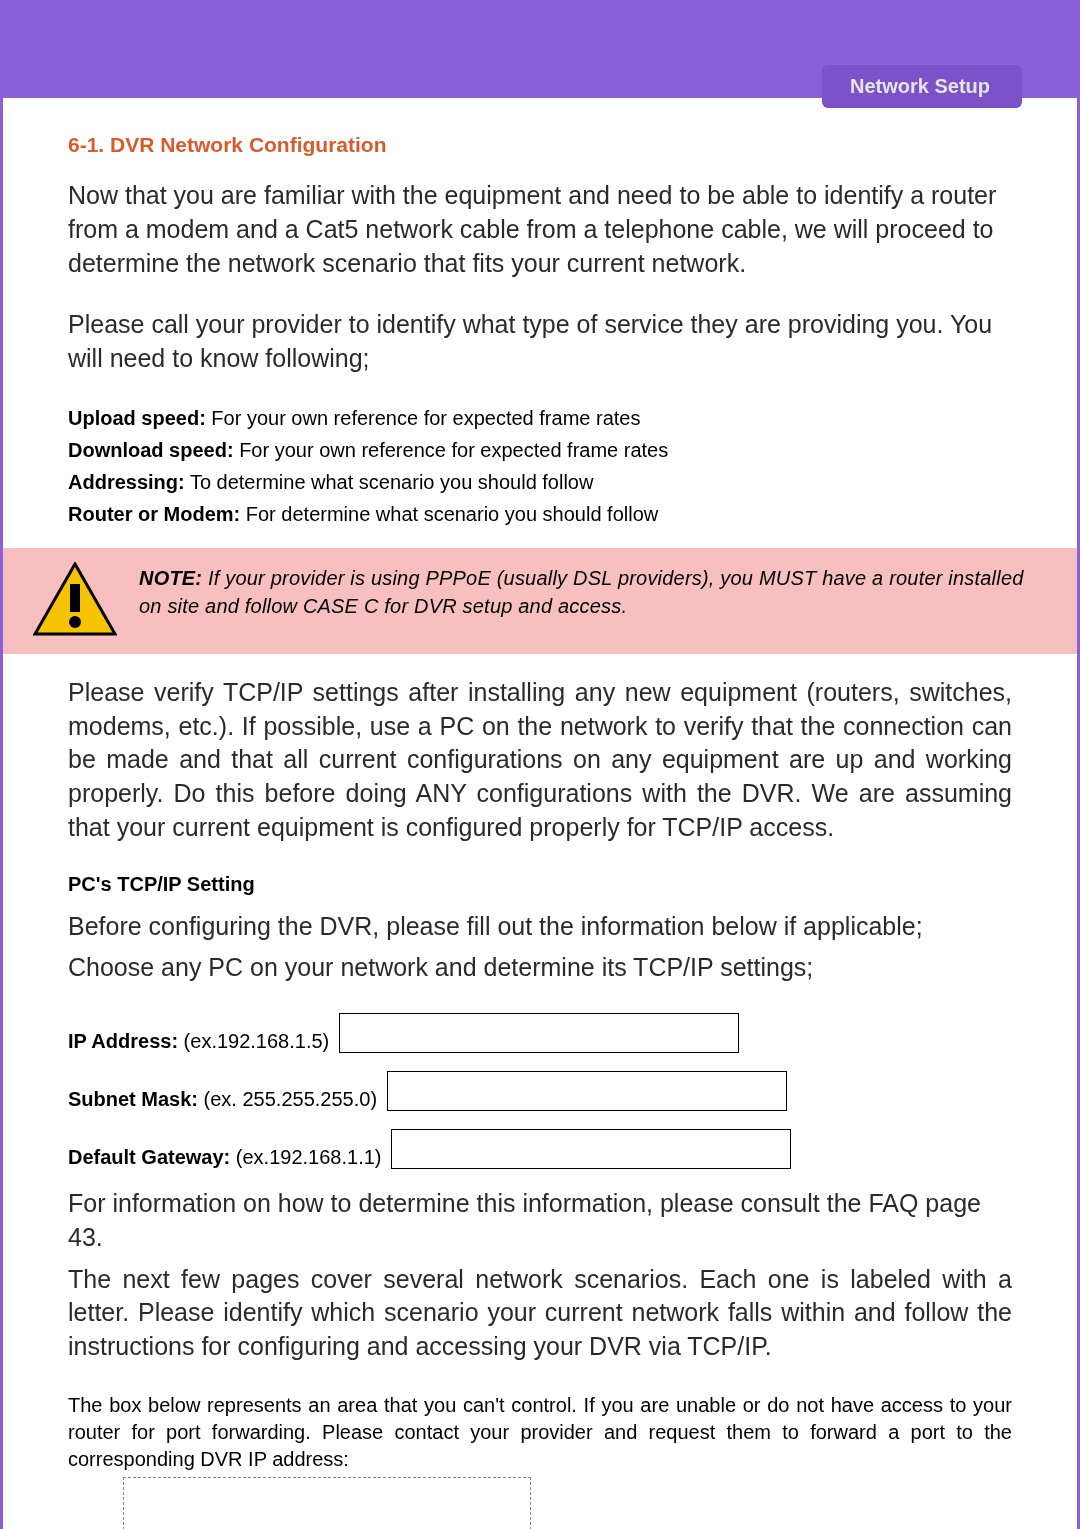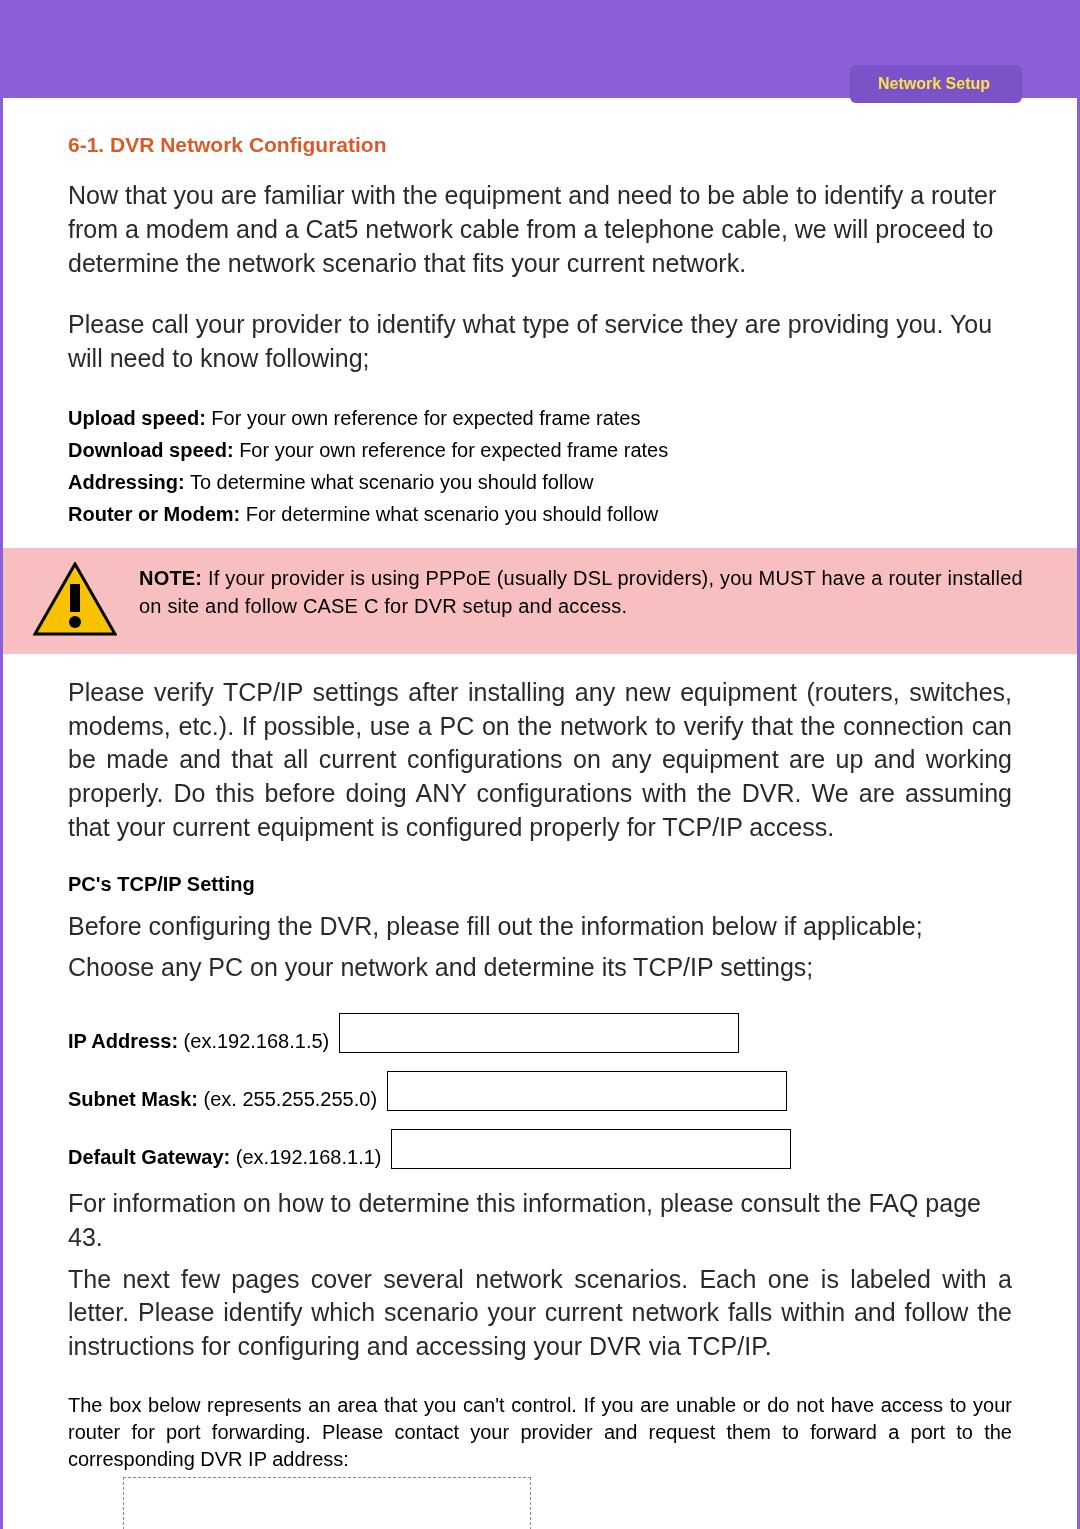--- a/index.html
+++ b/index.html
@@ -17,23 +17,23 @@
     .header-band {
       background: #8a5fd8;
       height: 95px;
       width: 100%;
     }
     .chapter-tab {
       position: absolute;
       top: 62px;
       right: 55px;
       background: #7c52c9;
-      color: #fde047;
+      color: #e5e5e5;
       padding: 10px 32px 10px 28px;
-      font-size: 16px;
+      font-size: 20px;
       font-weight: 600;
       border-radius: 6px;
     }
     .content {
       padding: 35px 65px 20px 65px;
     }
     .section-title {
       color: #d95b2a;
       font-size: 21px;
       font-weight: 700;
@@ -54,20 +54,21 @@
       margin-bottom: 4px;
     }
     .label-line strong { font-weight: 700; }
     .note-band {
       background: #f7bfbf;
       margin: 20px -65px 22px -65px;
       padding: 14px 32px 14px 30px;
       display: flex;
       align-items: flex-start;
       gap: 22px;
+      font-style: italic;
     }
     .warn-icon {
       flex-shrink: 0;
     }
     .note-text {
       font-size: 20px;
       line-height: 1.4;
       font-family: Arial, sans-serif;
       letter-spacing: 0.2px;
       padding-top: 2px;

